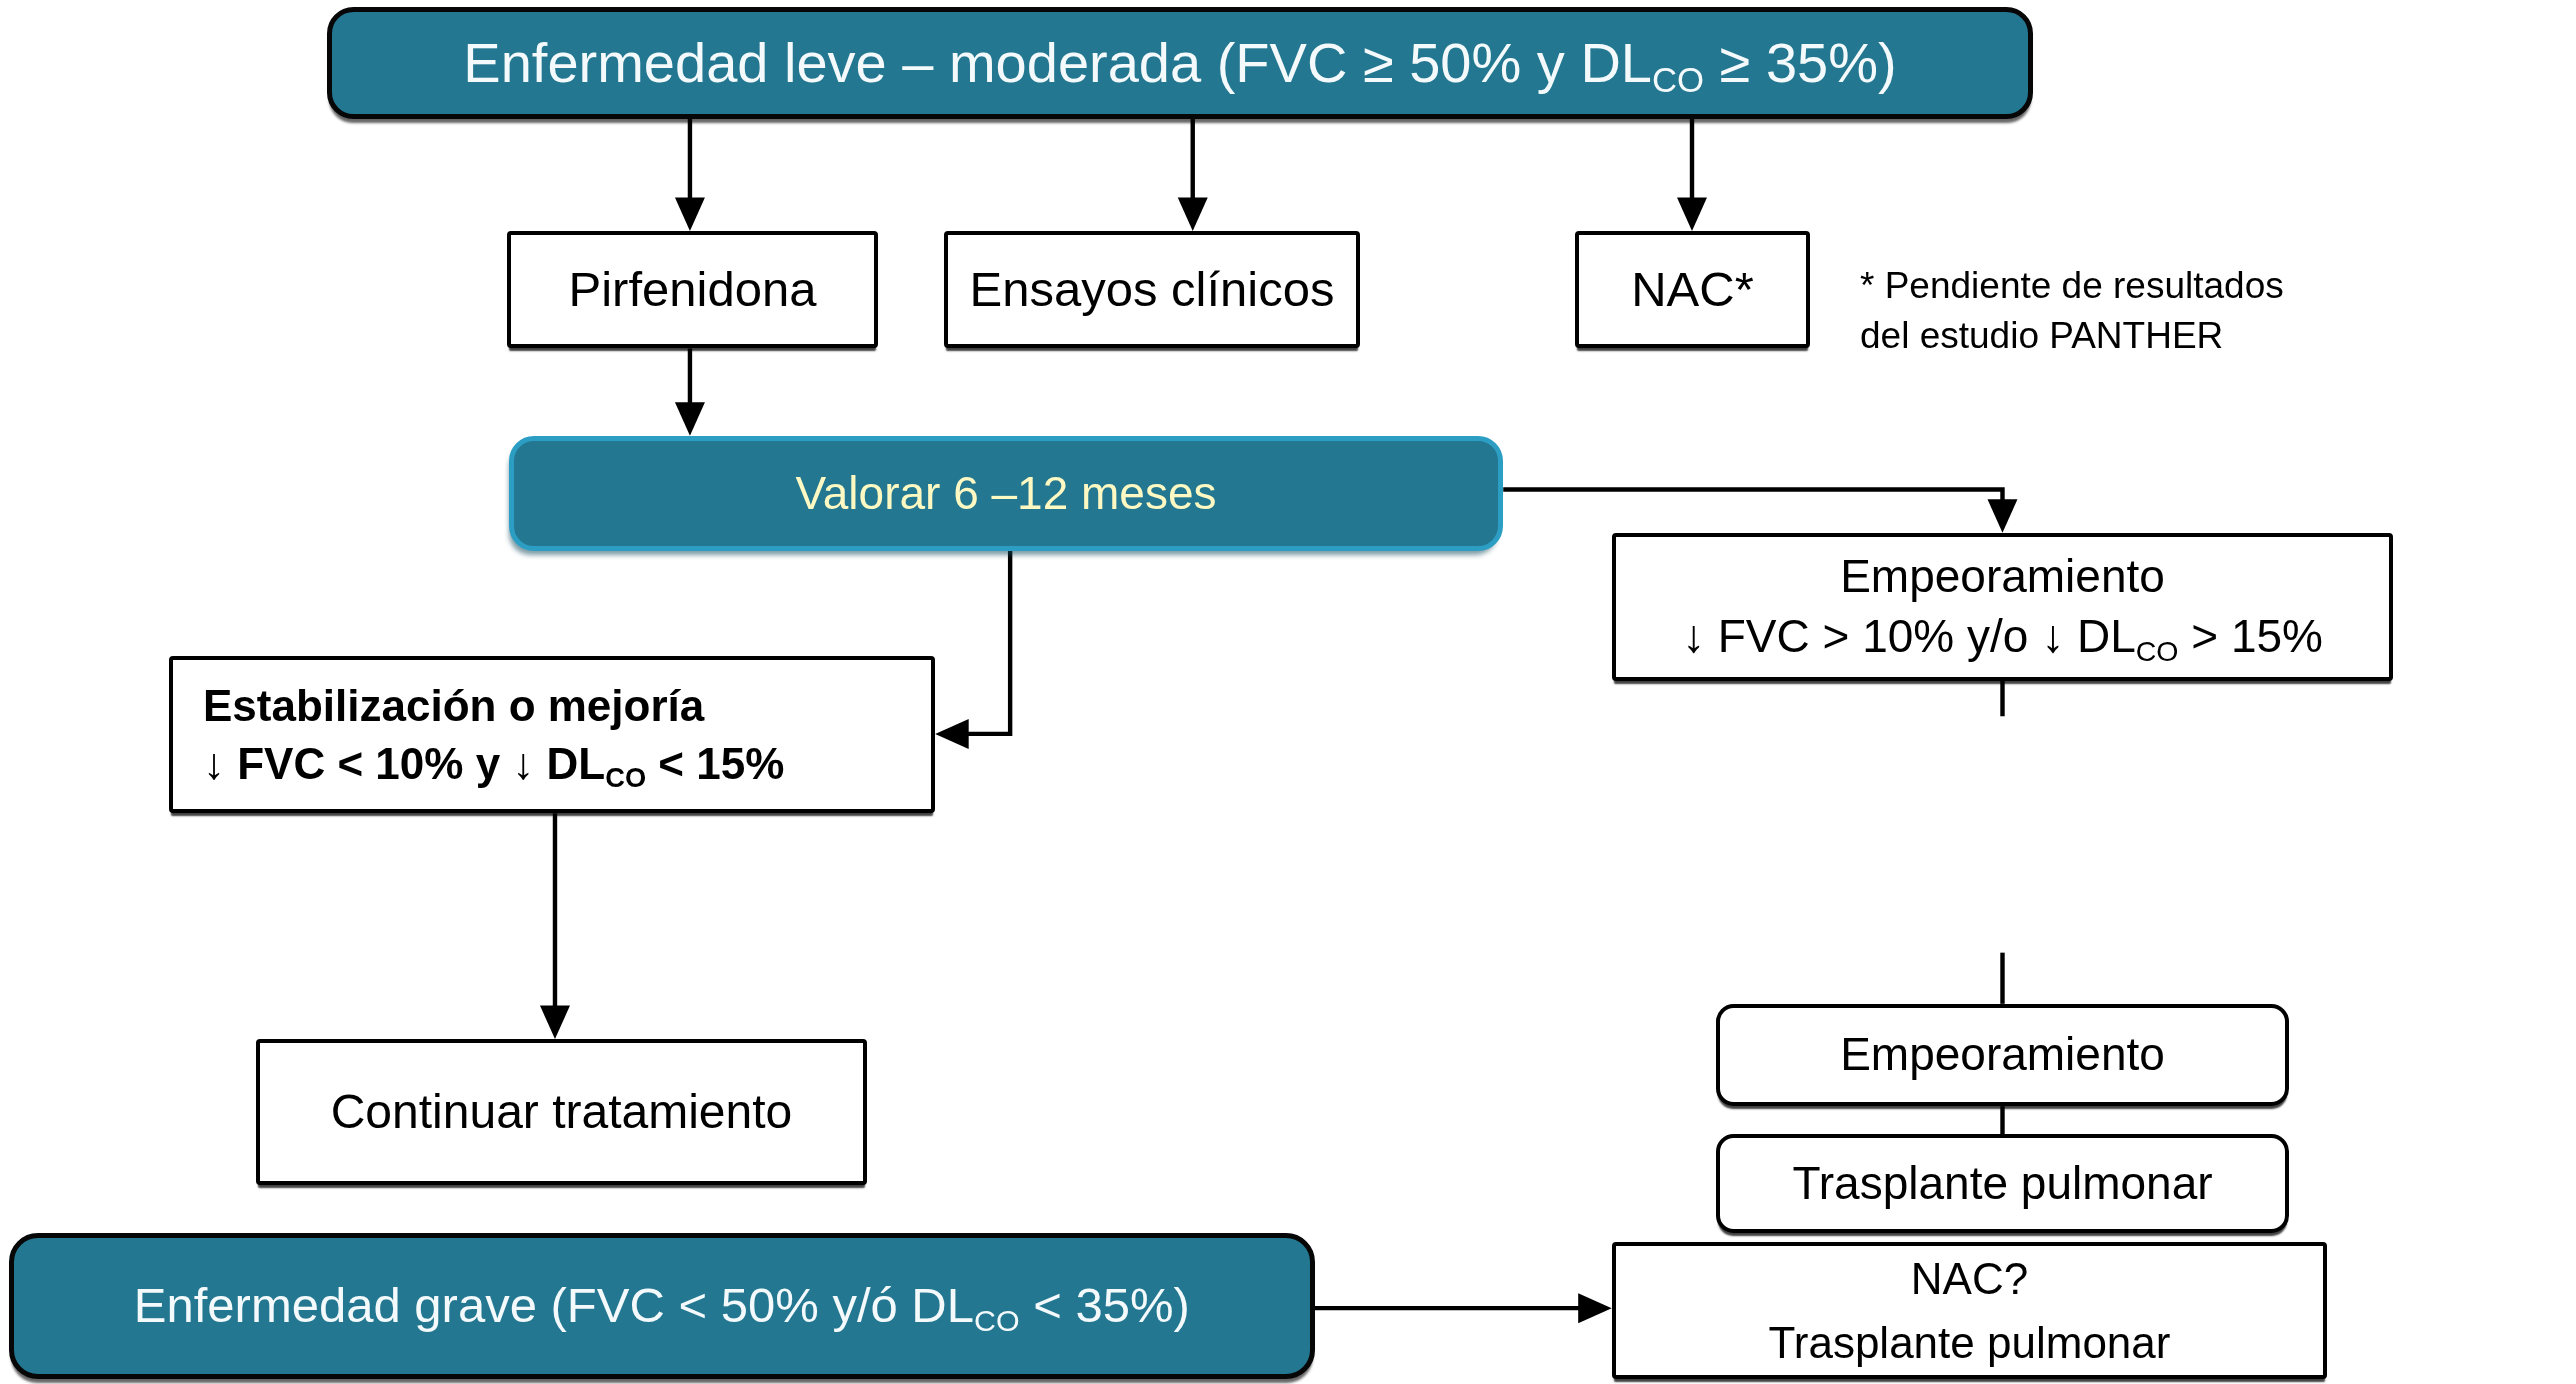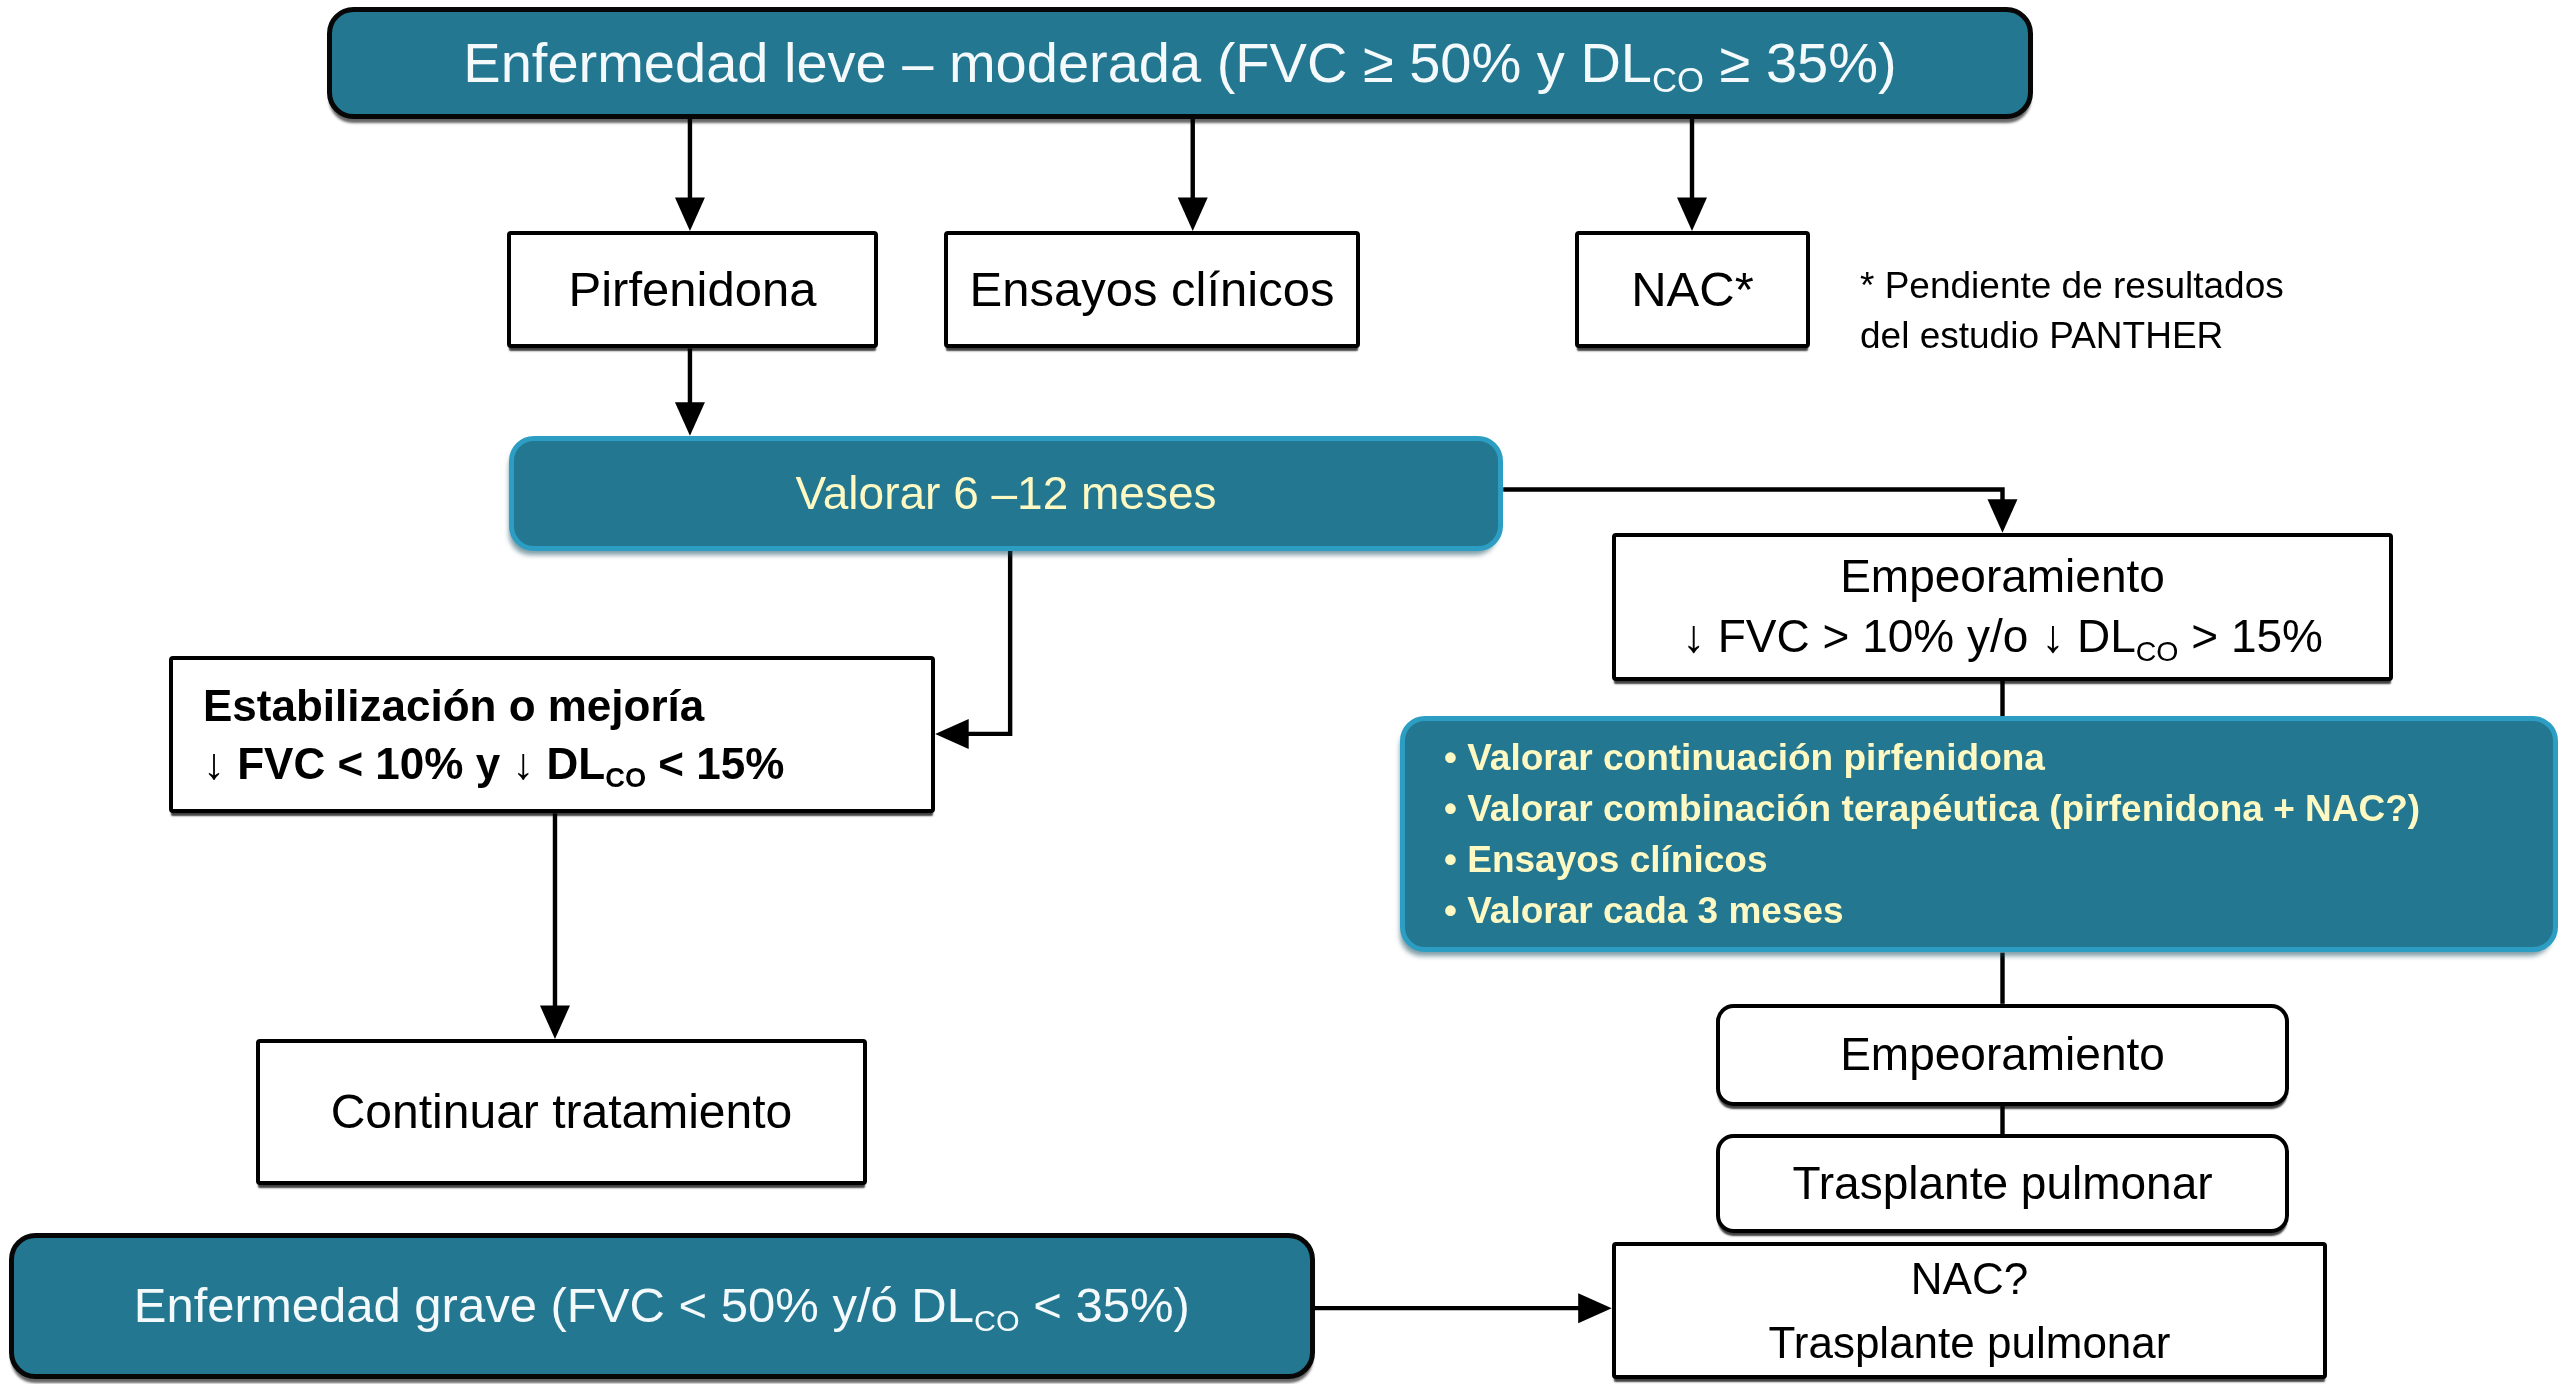--- a/index.html
+++ b/index.html
@@ -118,40 +118,34 @@
     </div>
   </div>
 
   <div class="box white-node left-align" style="left:169px; top:656px; width:766px; height:157px; font-size:44px; padding-left:30px;">
     <div>Estabilización o mejoría</div>
     <div style="white-space:nowrap;">
       <span>↓ FVC &lt; 10% y ↓ DL</span><span class="sub">CO</span><span> &lt; 15%</span>
     </div>
   </div>
 
-  <div class="box teal-light left-align" style="left:1400px; top:716px; width:1158px; height:236px; font-size:37px; padding-left:39px; line-height:1.38;">
-    <div>• Valorar continuación pirfenidona</div>
-    <div>• Valorar combinación terapéutica (pirfenidona + NAC?)</div>
-    <div>• Ensayos clínicos</div>
-    <div>• Valorar cada 3 meses</div>
-  </div>
 
   <div class="box white-node" style="left:256px; top:1039px; width:611px; height:146px; font-size:48px;justify-content:center;">
     <span>Continuar tratamiento</span>
   </div>
 
   <div class="box white-node" style="left:1716px; top:1004px; width:573px; height:102px; font-size:46px; border-radius:17.6px;">
     <span>Empeoramiento</span>
   </div>
 
   <div class="box white-node" style="left:1716px; top:1134px; width:573px; height:99px; font-size:46px; border-radius:17.6px;">
     <span>Trasplante pulmonar</span>
   </div>
 
-  <div class="box teal-dark" style="left:8.8px; top:1233px; width:1306px; height:146px; font-size:49px;">
+  <div class="box teal-dark" style="left:8.8px; top:1233px; width:1306px; height:146px; font-size:49px;border-radius:29px;">
     <div style="white-space:nowrap;">
       <span>Enfermedad grave (FVC &lt; 50% y/ó DL</span><span class="sub">CO</span><span> &lt; 35%)</span>
     </div>
   </div>
 
   <div class="box white-node" style="left:1612px; top:1242px; width:715px; height:137px; font-size:44px; line-height:1.45;">
     <div>NAC?</div>
     <div>Trasplante pulmonar</div>
   </div>
 

